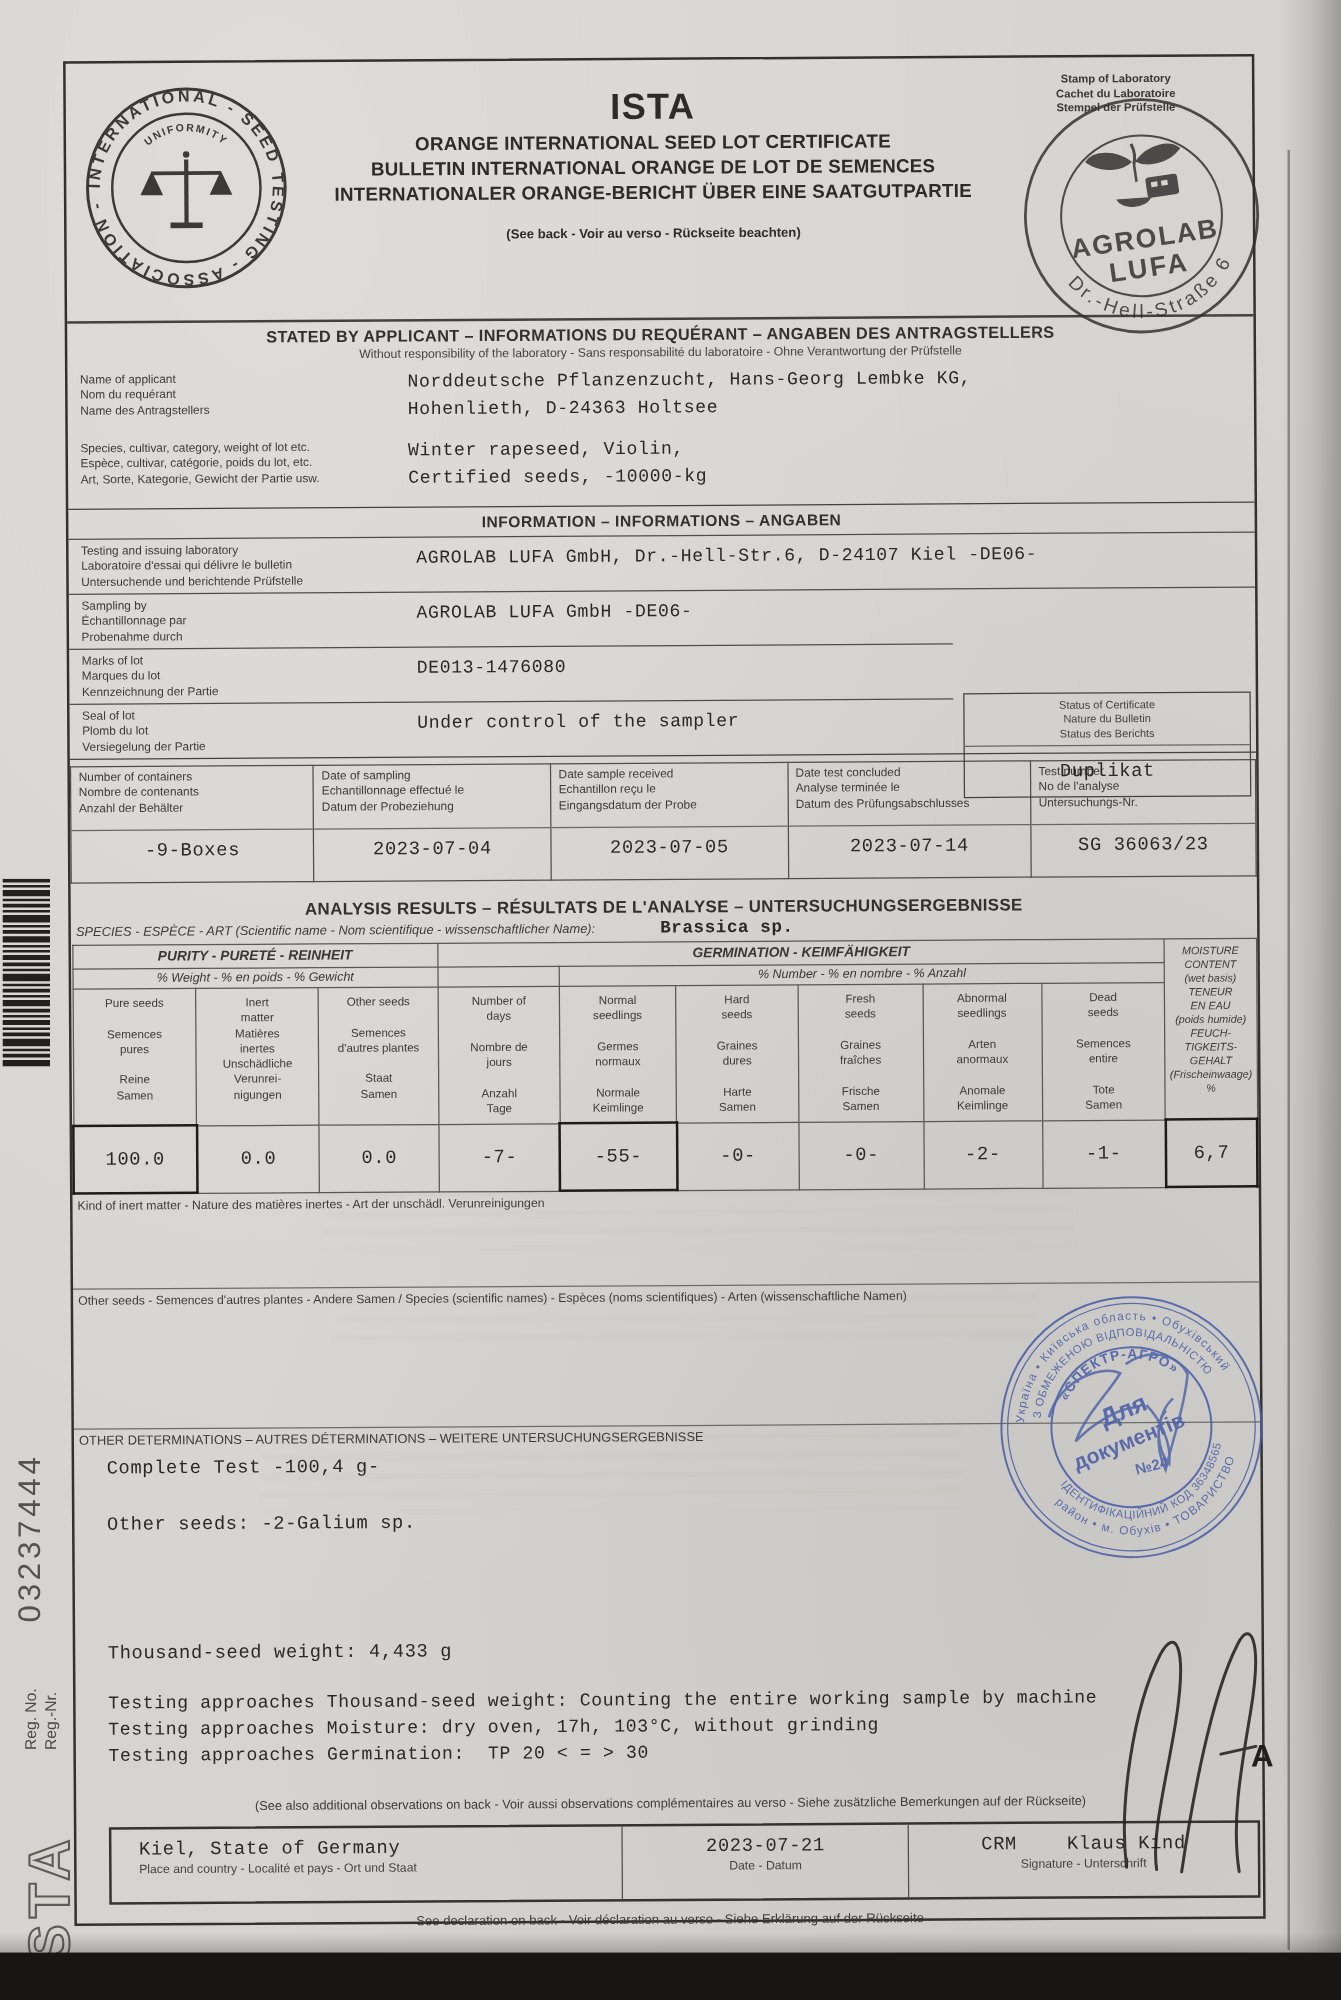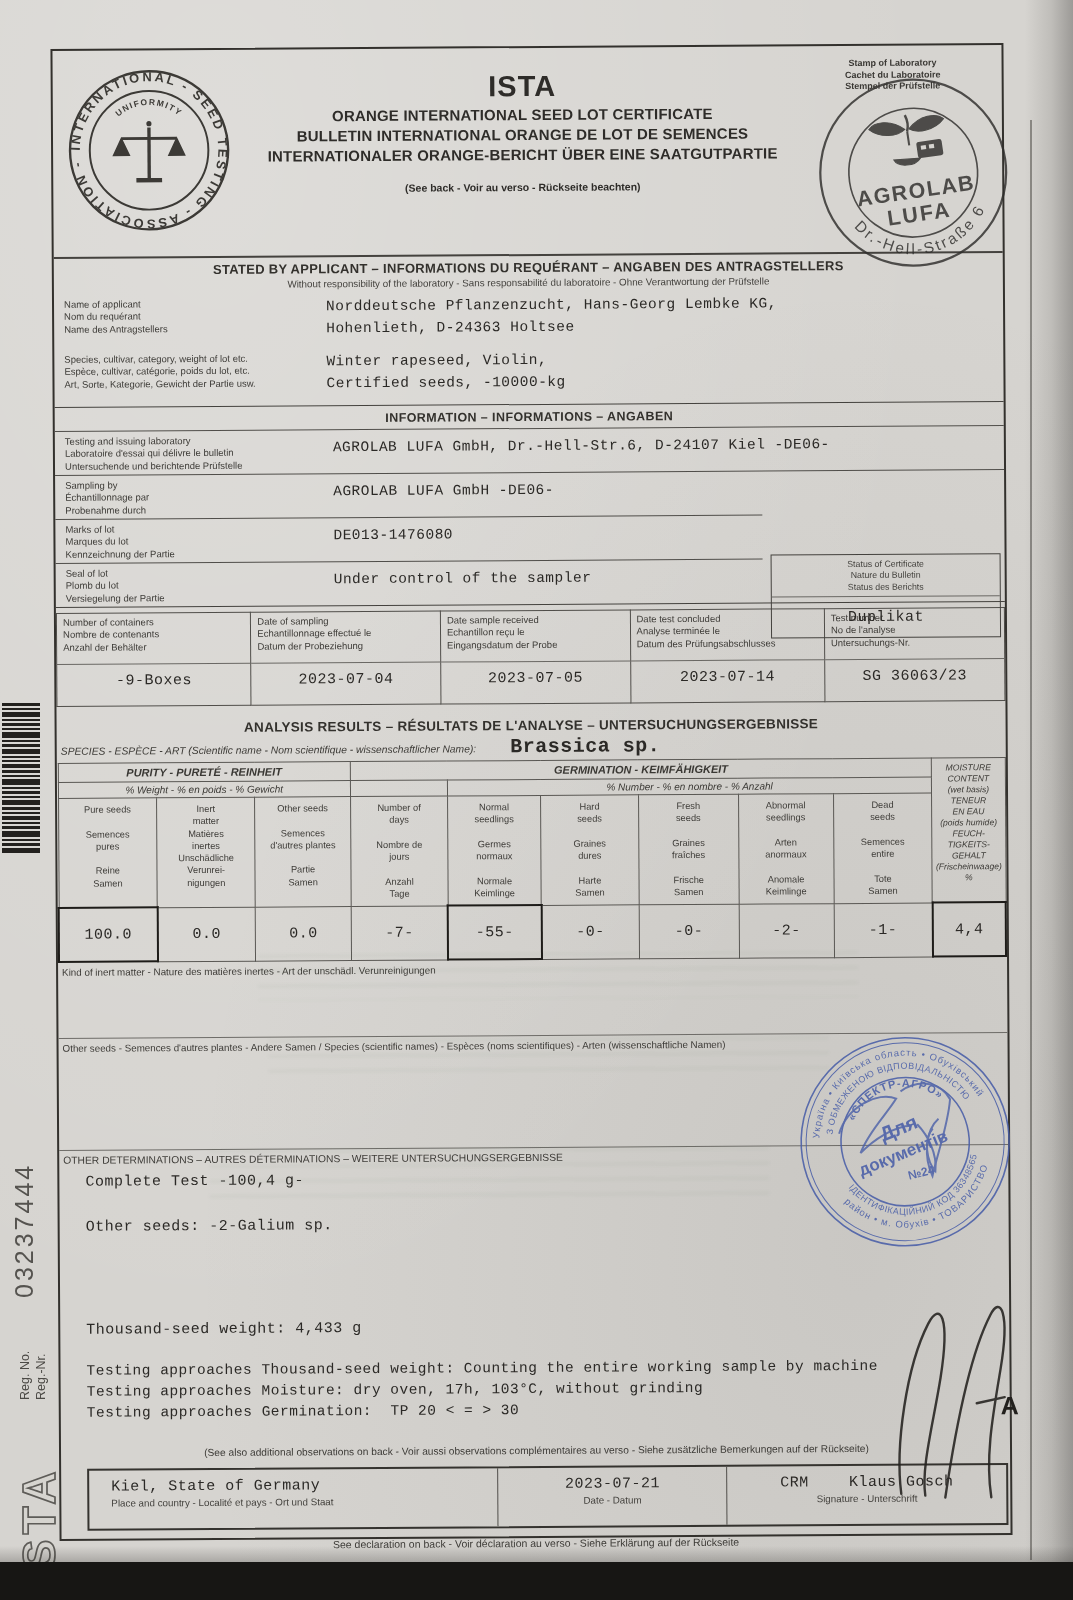--- a/index.html
+++ b/index.html
@@ -77,21 +77,21 @@
   table{border-collapse:collapse;width:100%;}
   .dates{margin-top:5px;}
   .dates td{border:1.3px solid #504e4a;vertical-align:top;padding:3px 6px;}
   .dates .dlabel{height:44px;}
   .dates .dval{font-size:15px;text-align:center;padding-top:8px;height:30px;border-top:none;}
   .dates tr:first-child td{border-bottom:1px solid #6a6864;}
 
   .an-heading{text-align:center;font-size:13.5px;font-weight:bold;letter-spacing:0.3px;margin-top:14px;color:#33312d;}
   .species-line{display:flex;align-items:baseline;padding:0 0 2px 4px;margin-top:2px;}
   .species-lbl{font-size:10.3px;font-style:italic;color:#3d3b37;}
-  .species-val{font-size:20px;margin-left:34px;font-weight:bold;}
+  .species-val{font-size:14px;margin-left:52px;font-weight:bold;}
 
   .results td{border:1px solid #5a5854;text-align:center;vertical-align:top;}
   .results .group{font-size:11px;font-style:italic;font-weight:bold;padding:3px 0;color:#3a3834;}
   .results .subgroup{font-size:10px;font-style:italic;padding:2px 0;color:#3a3834;}
   .results .collbl{font-size:9.3px;line-height:1.32;white-space:pre-line;padding:5px 1px;color:#3d3b37;margin-left:16px;}
   .results .cellval{font-size:15px;height:50px;vertical-align:middle;}
   .results .moist{font-size:8.6px;font-style:italic;line-height:1.28;white-space:pre-line;padding-top:4px;color:#3d3b37;}
   .bold-box{border:2.6px solid #1e1c19 !important;}
 
   .note{font-size:9.8px;color:#3d3b37;padding:4px 2px 0 4px;}
@@ -379,21 +379,21 @@
 Matières
 inertes
 Unschädliche
 Verunrei-
 nigungen</td>
       <td class="collbl">Other seeds
 
 Semences
 d'autres plantes
 
-Partie
+Staat
 Samen</td>
       <td class="collbl">Number of
 days
 
 Nombre de
 jours
 
 Anzahl
 Tage</td>
       <td class="collbl">Normal
@@ -440,21 +440,21 @@
     <tr>
       <td class="cellval tw bold-box">100.0</td>
       <td class="cellval tw">0.0</td>
       <td class="cellval tw">0.0</td>
       <td class="cellval tw">-7-</td>
       <td class="cellval tw bold-box">-55-</td>
       <td class="cellval tw">-0-</td>
       <td class="cellval tw">-0-</td>
       <td class="cellval tw">-2-</td>
       <td class="cellval tw">-1-</td>
-      <td class="cellval tw bold-box">4,4</td>
+      <td class="cellval tw bold-box">6,7</td>
     </tr>
   </tbody>
     </table>
 
   <div class="note">Kind of inert matter - Nature des matières inertes - Art der unschädl. Verunreinigungen</div>
 
   <div class="thinline"></div>
   <div class="note">Other seeds - Semences d'autres plantes - Andere Samen   /   Species (scientific names) - Espèces (noms scientifiques) - Arten (wissenschaftliche Namen)</div>
 
   <div class="od-sec">
@@ -473,21 +473,21 @@
       <div class="fval tw">Kiel, State of Germany</div>
       <div class="flabel">Place and country - Localité et pays - Ort und Staat</div>
     </div>
     <div class="fcell fc2">
       <div class="fval tw">2023-07-21</div>
       <div class="flabel">Date - Datum</div>
     </div>
     <div class="fcell fc3">
       <div class="fval tw sig-row">
         <span>CRM</span>
-        <span>Klaus Gosch</span>
+        <span>Klaus Kind</span>
       </div>
       <div class="flabel">Signature - Unterschrift</div>
     </div>
   </div>
   <div class="declaration">See declaration on back - Voir déclaration au verso - Siehe Erklärung auf der Rückseite</div>
 
   <div class="smudge sm1"></div>
   <div class="smudge sm2"></div>
   <div class="smudge sm3"></div>
 

